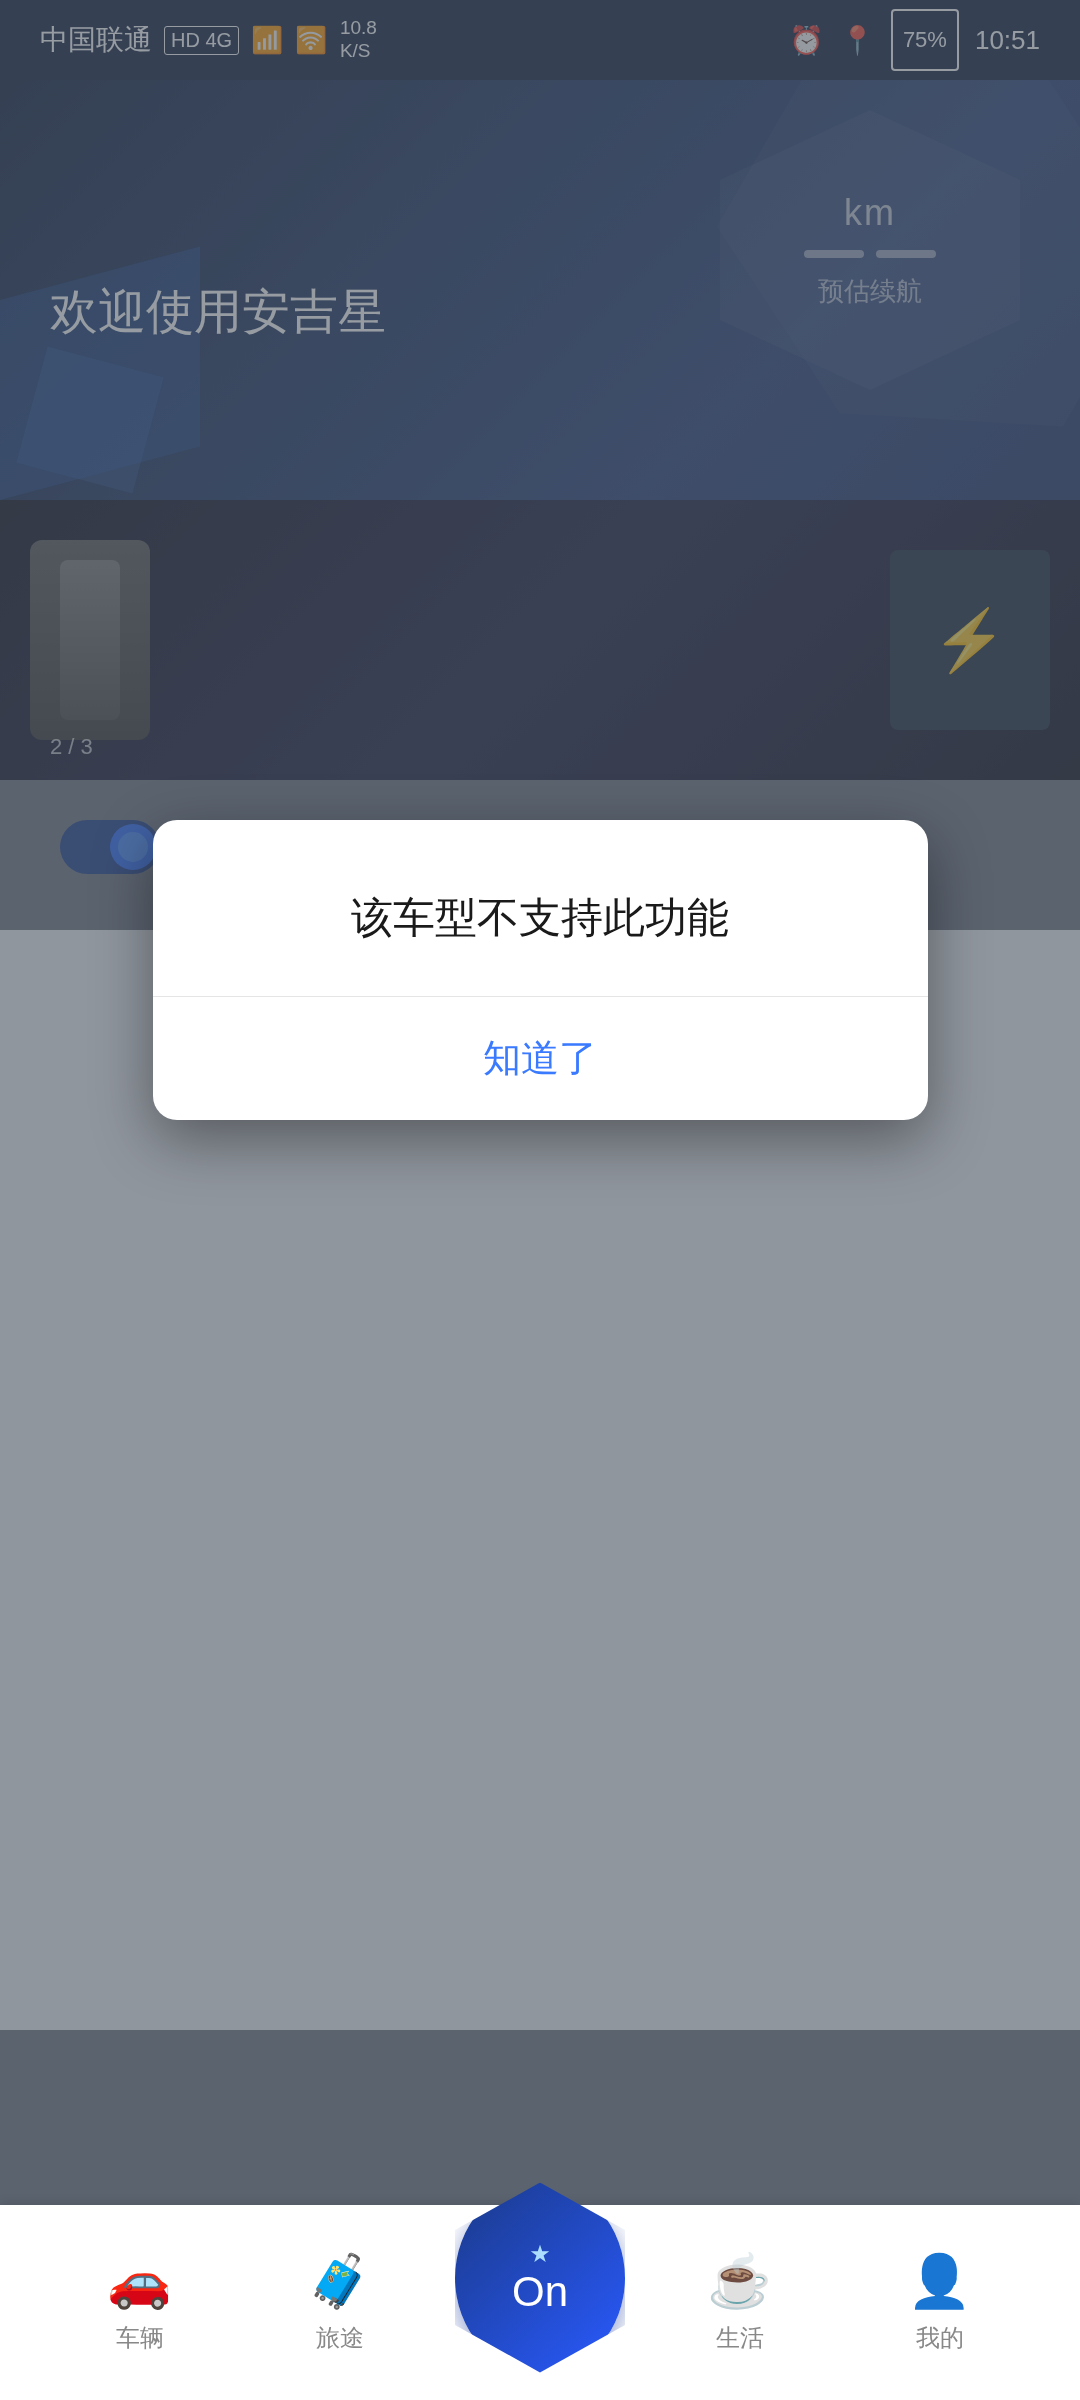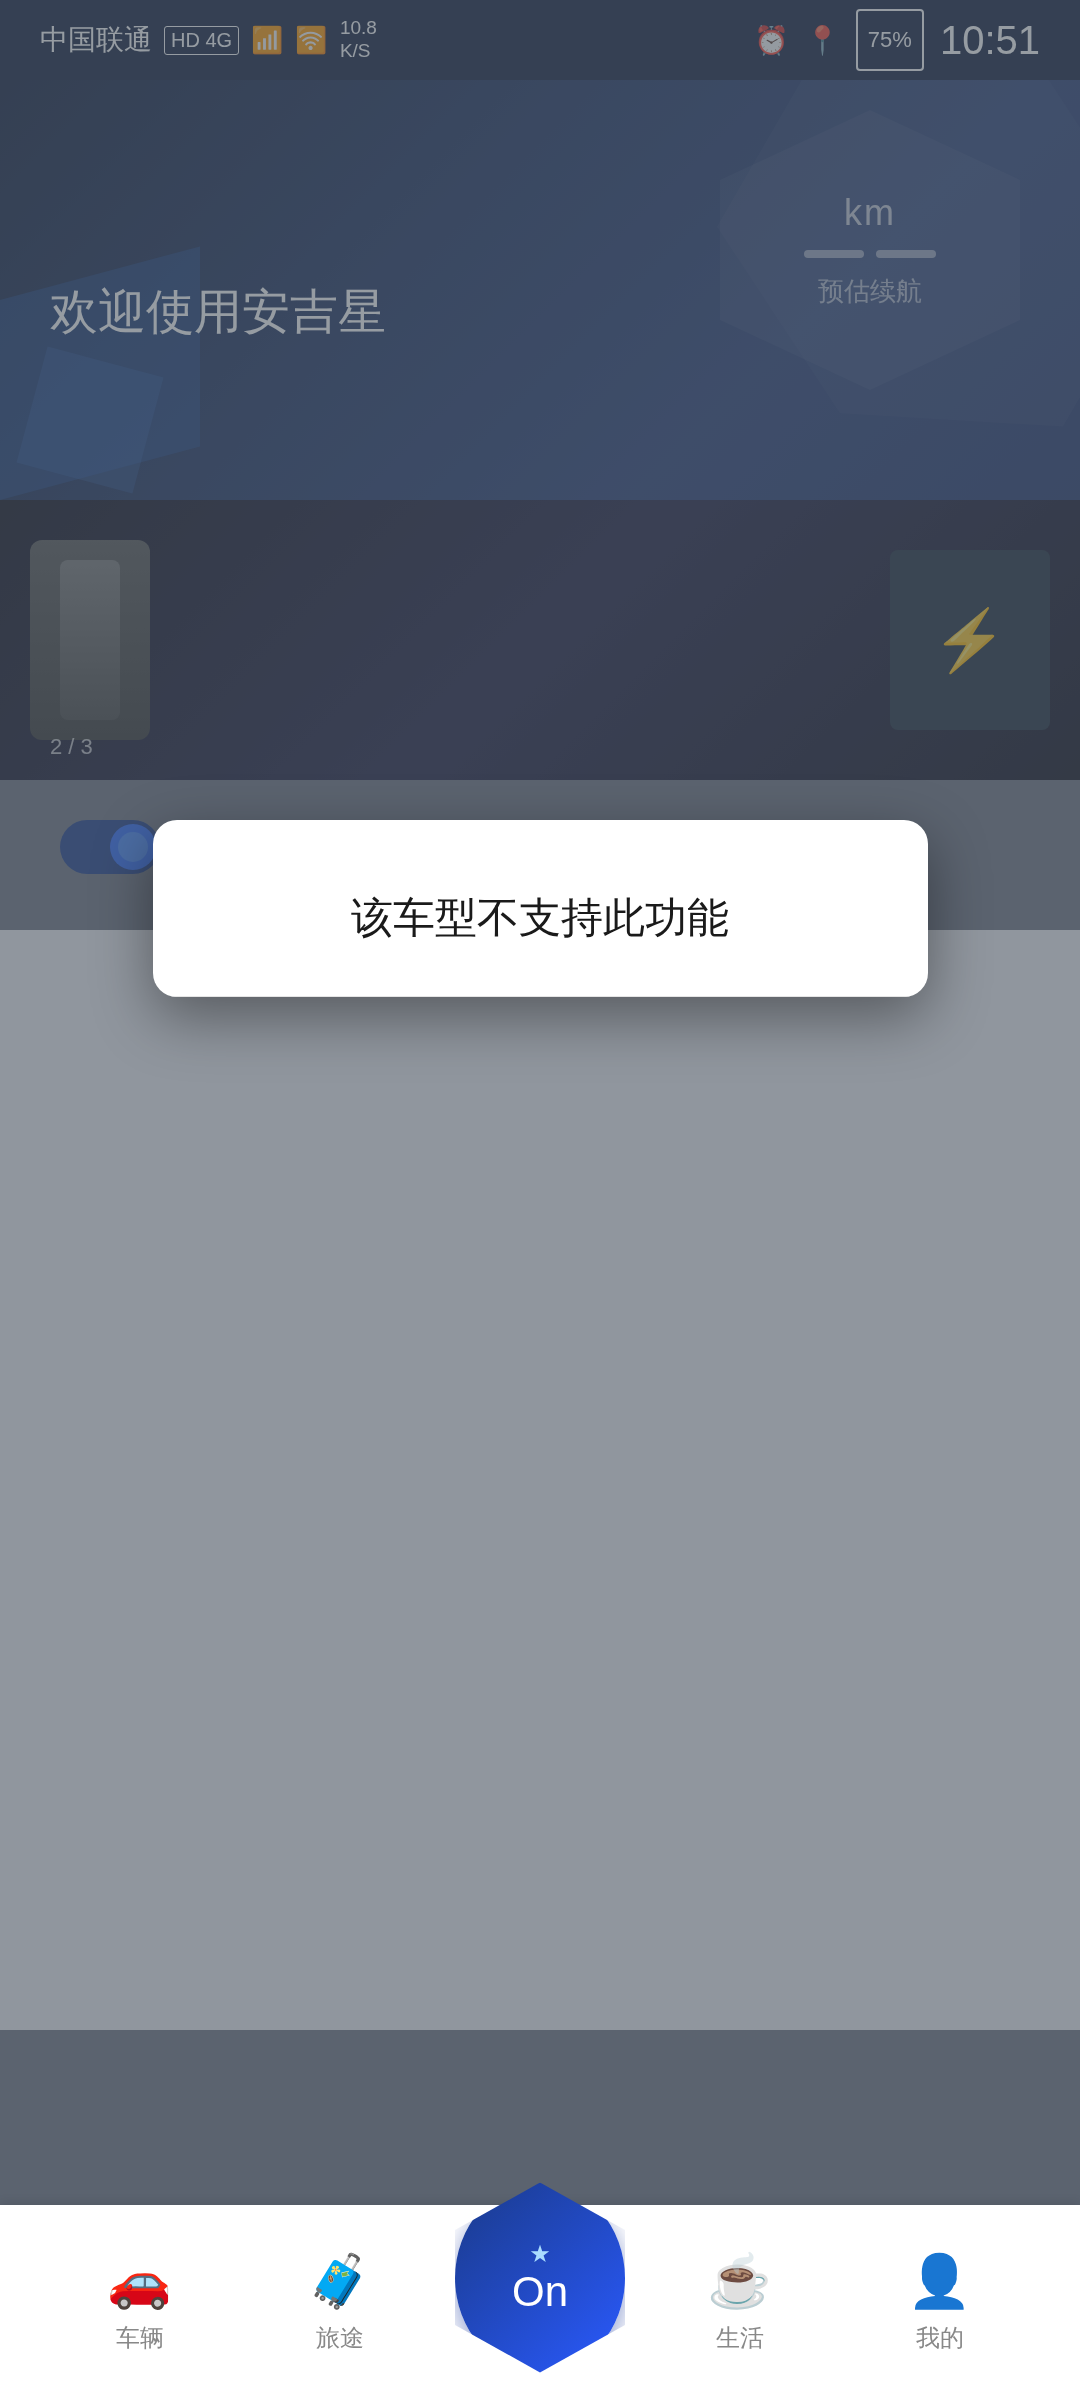--- a/index.html
+++ b/index.html
@@ -380,21 +380,21 @@
     <span style="font-size:26px;">📶</span>
     <span style="font-size:26px;">🛜</span>
     <span style="font-size:19px; line-height:1.2;">10.8<br>K/S</span>
   </div>
   <div class="status-right">
     <span>⏰</span>
     <span>📍</span>
     <span style="border:2px solid white; border-radius:4px; padding:16px 10px; font-size:22px;">
       <span>75</span>%
     </span>
-    <span style="font-size:40px; font-weight:500;">10:51</span>
+    <span style="font-size:26px; font-weight:500;">10:51</span>
   </div>
 </div>
 
 <div class="main-bg">
   <div class="bg-deco1"></div>
   <div class="bg-deco2"></div>
 
   <div class="hex-container">
     <div class="hex-shape">
       <span class="km-text">km</span>
@@ -452,20 +452,23 @@
 </div>
 
 <div class="content-area"></div>
 
 <div class="dialog-overlay">
   <div class="dialog">
     <div class="dialog-body">
       <span class="dialog-message">该车型不支持此功能</span>
     </div>
     <div class="dialog-divider"></div>
+    <div class="dialog-actions">
+      <button class="dialog-btn">知道了</button>
+    </div>
   </div>
 </div>
 
 <div class="bottom-nav">
 
   <div class="nav-item">
     <span class="nav-icon">🚗</span>
     <span class="nav-label">车辆</span>
   </div>
 

